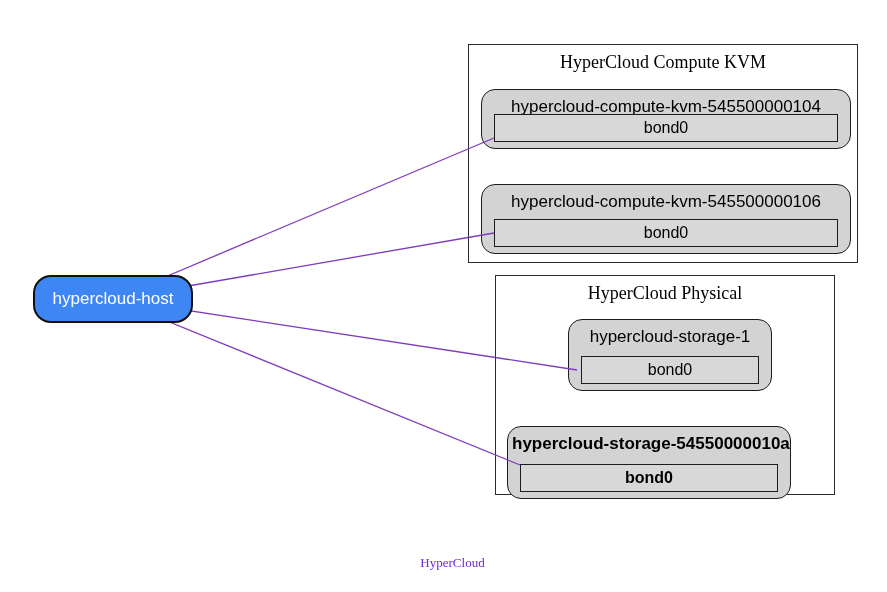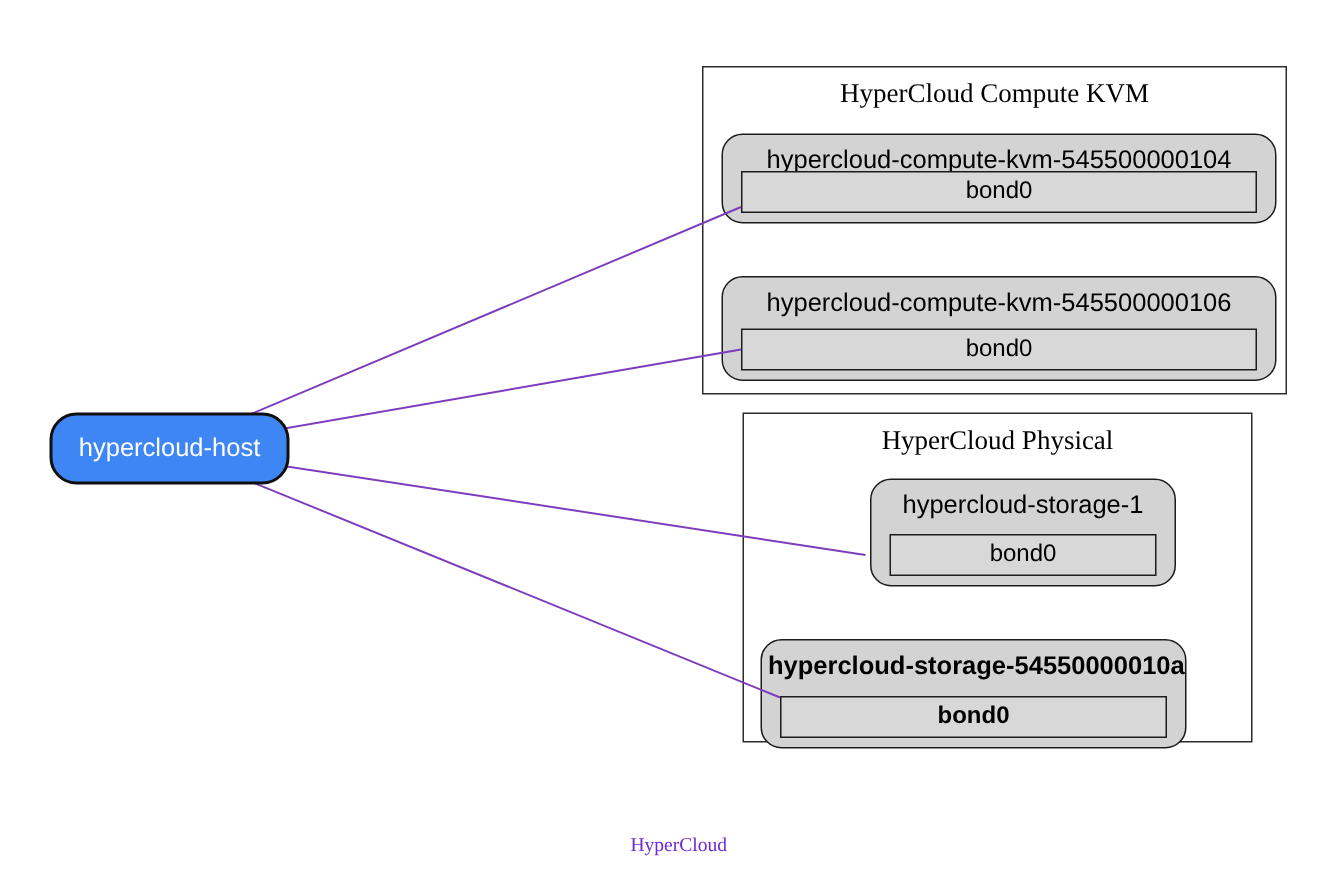--- a/index.html
+++ b/index.html
@@ -99,21 +99,21 @@
       <div class="gnode-label">hypercloud-compute-kvm-545500000106</div>
       <div class="port" style="background: rgb(216, 216, 216);">
         <span>bond0</span>
       </div>
     </div>
   </div>
 
   <div class="cluster" style="left:495px;top:275px;width:340px;height:220px">
     <div class="cluster-title">HyperCloud Physical</div>
 
-    <div class="gnode" style="left: 84px; top: 43px; width: 204px; height: 72px; background: rgb(211, 211, 211);">
+    <div class="gnode" style="left: 72px; top: 43px; width: 204px; height: 72px; background: rgb(211, 211, 211);">
       <div class="gnode-label">hypercloud-storage-1</div>
       <div class="port" style="background: rgb(216, 216, 216);">
         <span>bond0</span>
       </div>
     </div>
 
     <div class="gnode" style="left: 11px; top: 150px; width: 284px; height: 73px; background: rgb(211, 211, 211); font-weight: bold;">
       <div class="gnode-label">hypercloud-storage-54550000010a</div>
       <div class="port" style="background: rgb(216, 216, 216);">
         <span>bond0</span>

